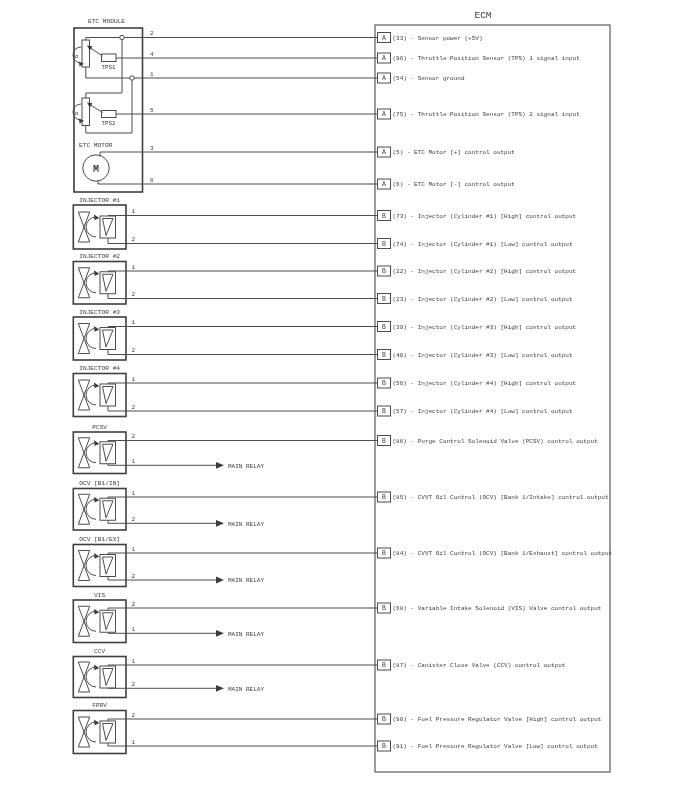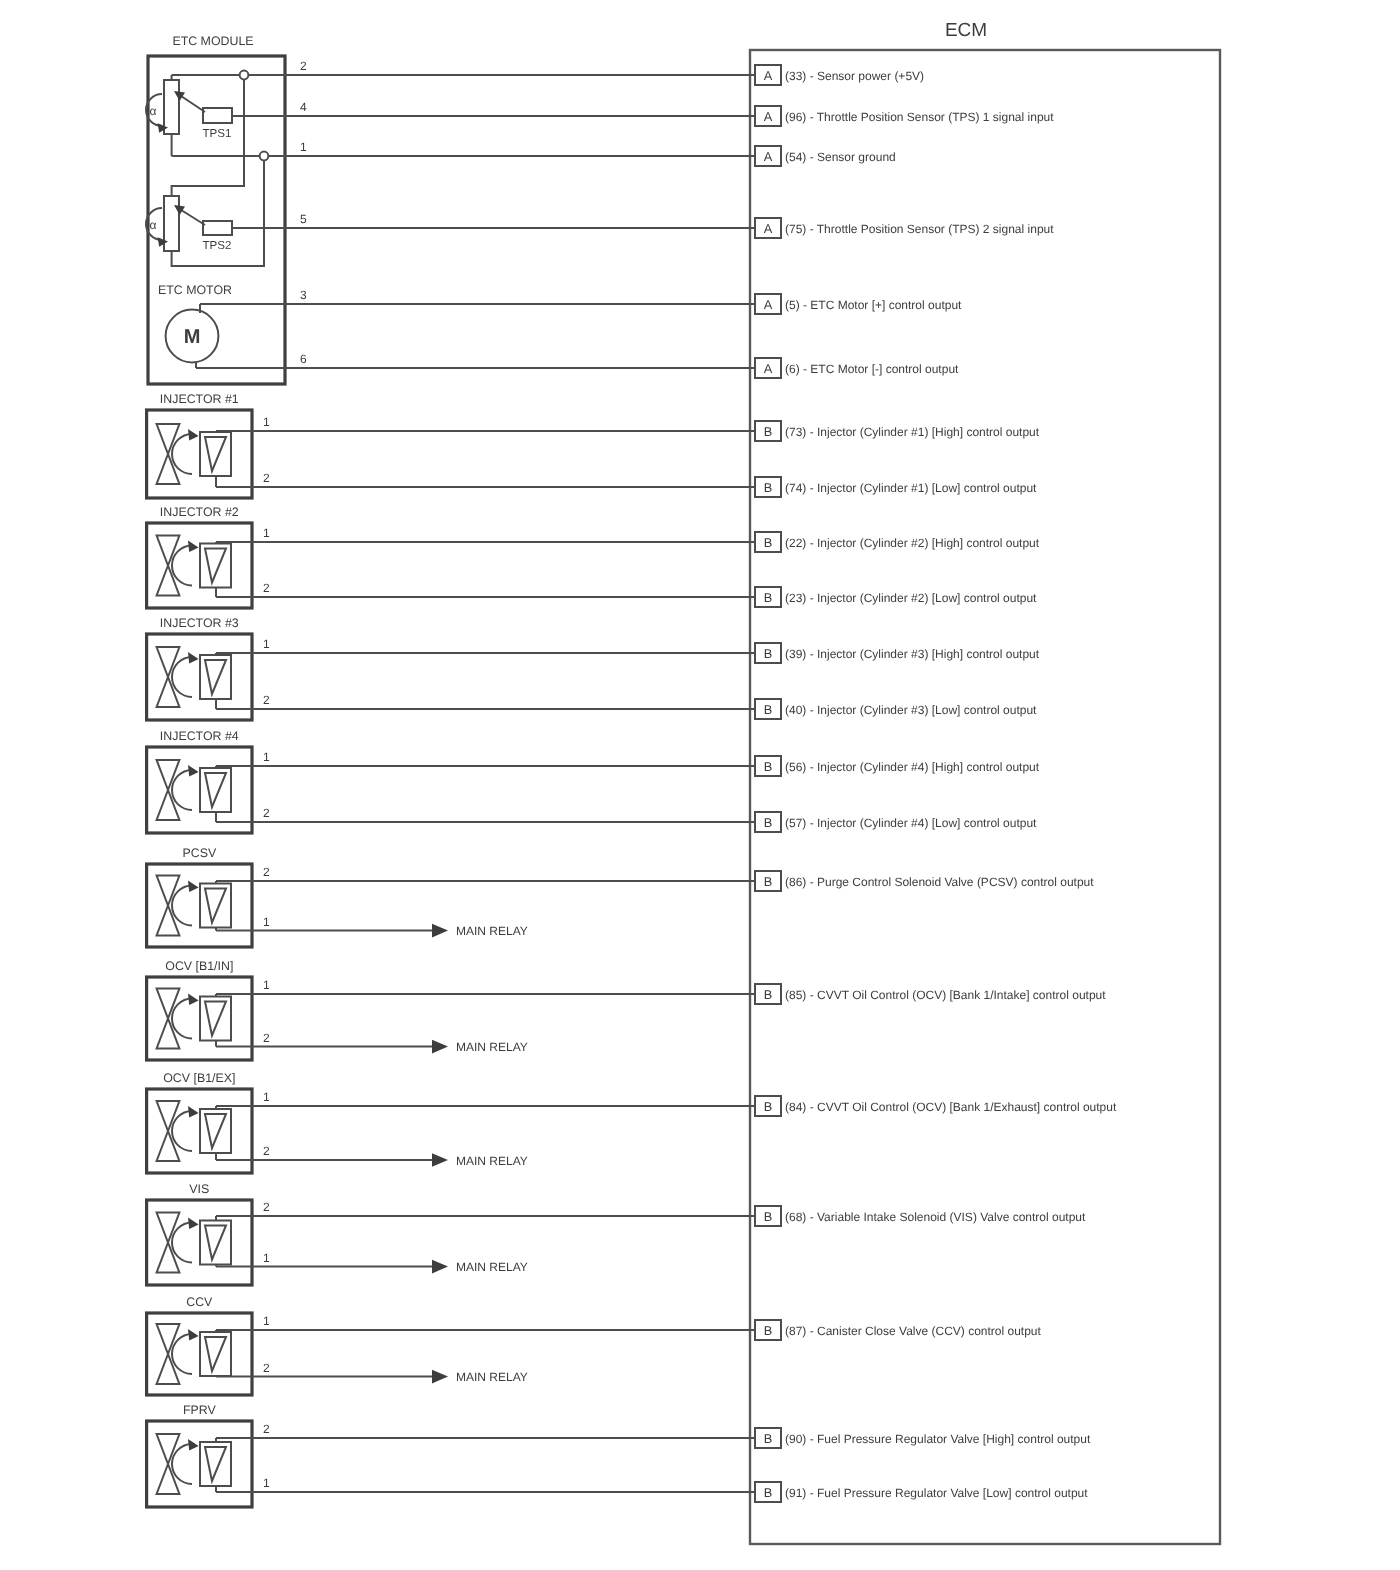--- a/index.html
+++ b/index.html
@@ -1,18 +1,18 @@
 <!DOCTYPE html>
 <html><head>
 <meta charset="utf-8">
 <style>
   html,body{margin:0;padding:0;background:#ffffff;}
   #stage{
     position:relative;width:700px;height:785px;background:#ffffff;
-    font-family:Liberation Sans, sans-serif;
+    font-family:Liberation Mono, monospace;
     overflow:hidden;
   }
   svg text{fill:#3d3d3d;}
   .wire{stroke:#4d4d4d;stroke-width:1;fill:none;}
   .compbox{stroke:#3f3f3f;stroke-width:1.6;fill:#ffffff;}
   .inner{stroke:#4d4d4d;stroke-width:1;fill:#ffffff;}
   .ecmbox{stroke:#5a5a5a;stroke-width:1.2;fill:#ffffff;}
   .connbox{stroke:#4d4d4d;stroke-width:1;fill:#ffffff;}
   .node{stroke:#4d4d4d;stroke-width:1;fill:#ffffff;}
   .arrow{fill:#3d3d3d;stroke:none;}

